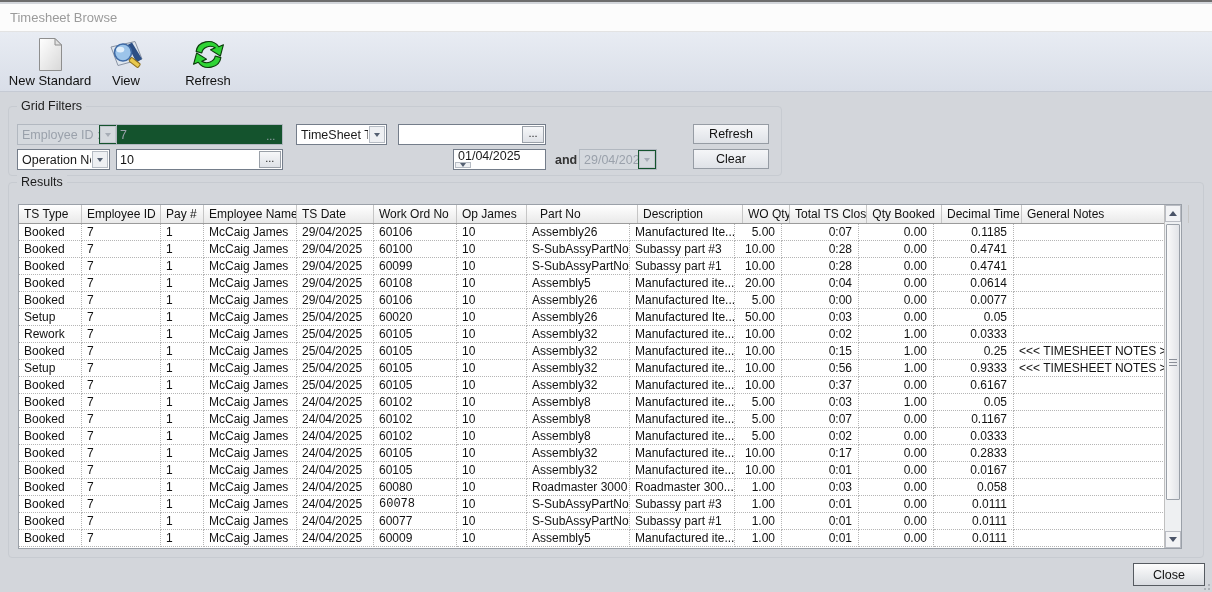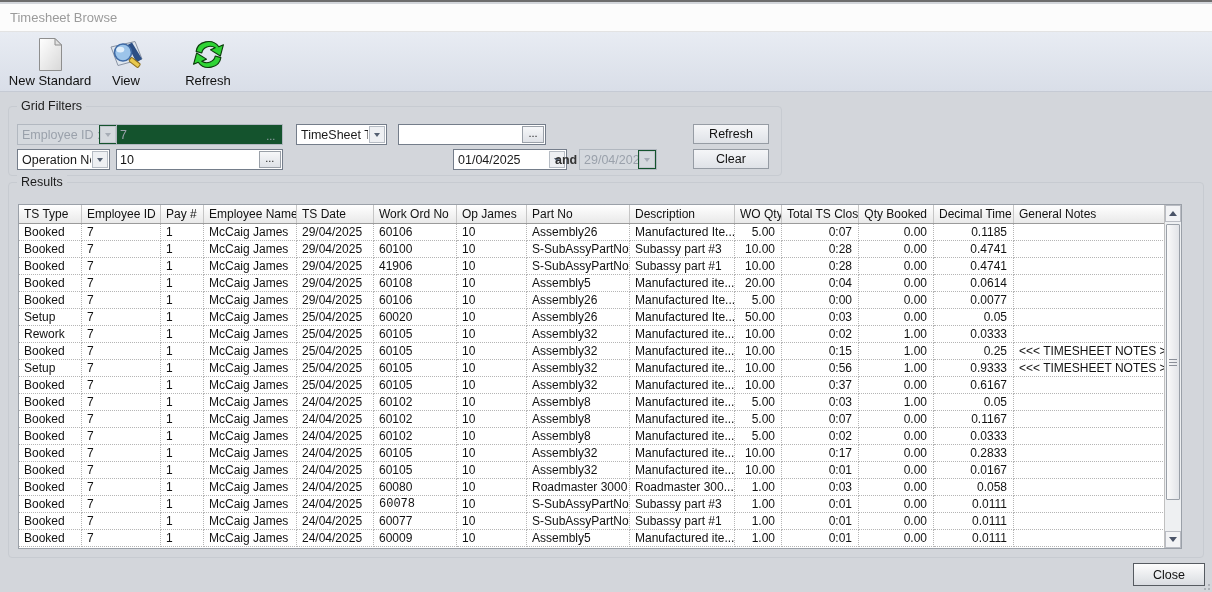--- a/index.html
+++ b/index.html
@@ -182,21 +182,21 @@
     <div class="fctl" style="left:8px; top:42px; width:93px;">
       <span class="ftext">Operation No :</span>
       <span class="arrow-btn">
           <span class="tri-down"></span>
         </span>
     </div>
     <div class="fctl" style="left:107px; top:42px; width:167px;">
       <input value="10" style="">
       <span class="dots-btn">...</span>
     </div>
-    <div class="fctl" style="left:444px; top:42px; width:114px;">
+    <div class="fctl" style="left:444px; top:42px; width:93px;flex-direction:column;">
       <span class="ftext">01/04/2025</span>
       <span class="arrow-btn">
           <span class="tri-down"></span>
         </span>
     </div>
     <div class="and-label" style="left:546px; top:46px;">and</div>
     <div class="fctl disabled" style="left:570px; top:42px; width:78px;">
       <span class="ftext">29/04/2025</span>
       <span class="arrow-btn">
           <span class="tri-down"></span>
@@ -210,21 +210,21 @@
 
     <div class="grid">
       <div class="ghead" id="grid-head">
           <div class="hcell" style="width: 63px;">TS Type</div>
           <div class="hcell" style="width: 79px;">Employee ID</div>
           <div class="hcell" style="width: 43px;">Pay #</div>
           <div class="hcell" style="width: 93px;">Employee Name</div>
           <div class="hcell" style="width: 77px;">TS Date</div>
           <div class="hcell" style="width: 83px;">Work Ord No</div>
           <div class="hcell" style="width: 70px;">Op James</div>
-          <div class="hcell" style="width: 103px;">Part No</div>
+          <div class="hcell" style="width: 103px; margin-left: 8px;">Part No</div>
           <div class="hcell" style="width: 105px;">Description</div>
           <div class="hcell r" style="width: 47px;">WO Qty</div>
           <div class="hcell r" style="width: 77px;">Total TS Close</div>
           <div class="hcell r" style="width: 75px;">Qty Booked</div>
           <div class="hcell r" style="width: 80px;">Decimal Time</div>
           <div class="hcell" style="width: 167px;">General Notes</div>
         </div>
       <div class="gbody" id="grid-body">
           <div class="trow">
             <div class="tcell" style="width: 63px;">Booked</div>
@@ -257,21 +257,21 @@
             <div class="tcell r" style="width: 75px;">0.00</div>
             <div class="tcell r" style="width: 80px;">0.4741</div>
             <div class="tcell" style="width: 167px;"></div>
           </div>
           <div class="trow">
             <div class="tcell" style="width: 63px;">Booked</div>
             <div class="tcell" style="width: 79px;">7</div>
             <div class="tcell" style="width: 43px;">1</div>
             <div class="tcell" style="width: 93px;">McCaig James</div>
             <div class="tcell" style="width: 77px;">29/04/2025</div>
-            <div class="tcell" style="width: 83px;">41906</div>
+            <div class="tcell" style="width: 83px;">60099</div>
             <div class="tcell" style="width: 70px;">10</div>
             <div class="tcell" style="width: 103px;">S-SubAssyPartNo1</div>
             <div class="tcell" style="width: 105px;">Subassy part #1</div>
             <div class="tcell r" style="width: 47px;">10.00</div>
             <div class="tcell r" style="width: 77px;">0:28</div>
             <div class="tcell r" style="width: 75px;">0.00</div>
             <div class="tcell r" style="width: 80px;">0.4741</div>
             <div class="tcell" style="width: 167px;"></div>
           </div>
           <div class="trow">

